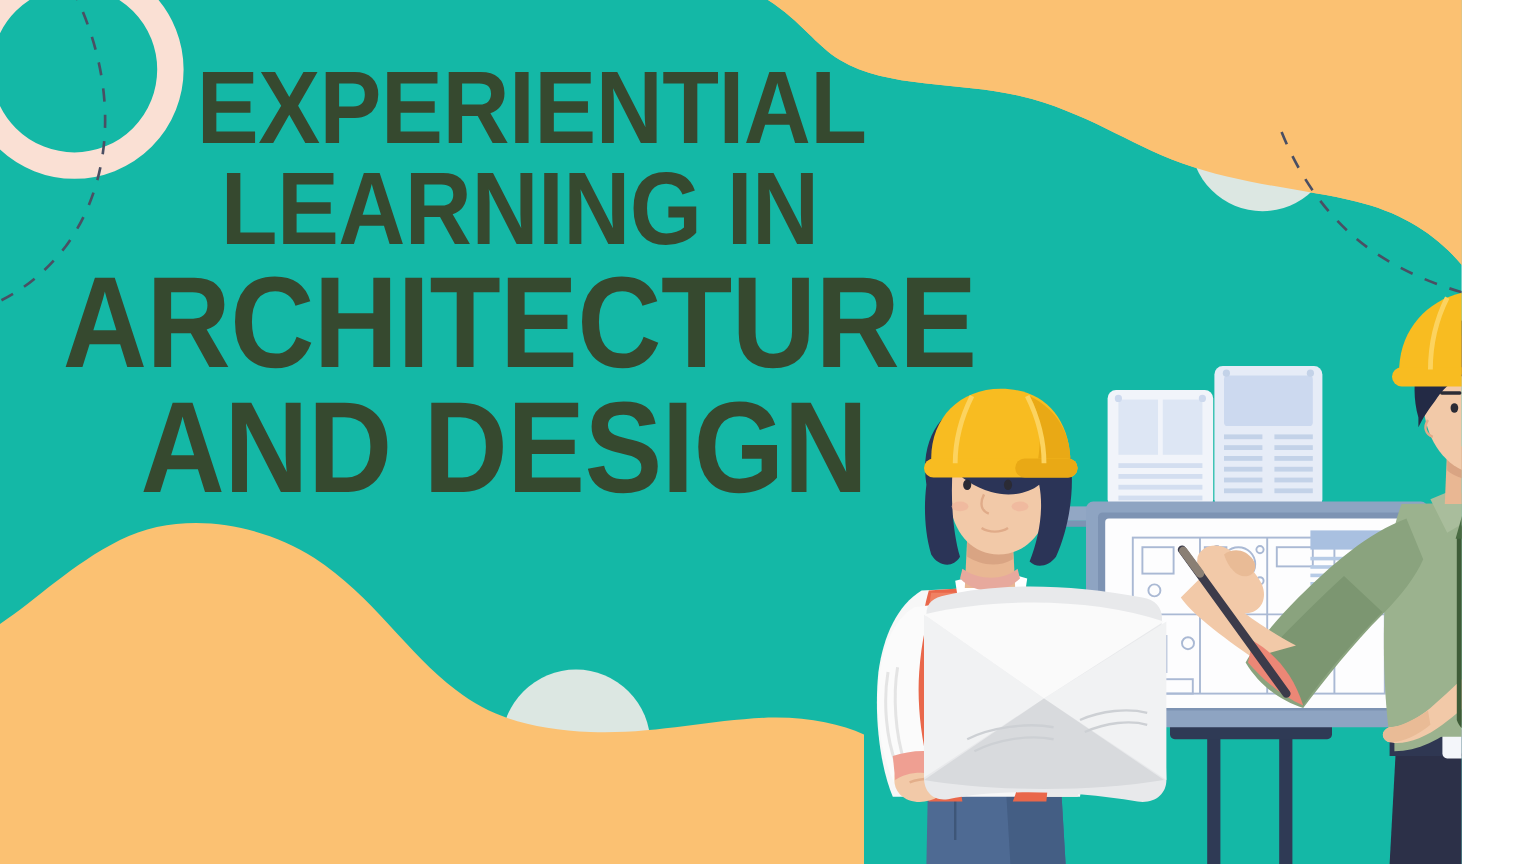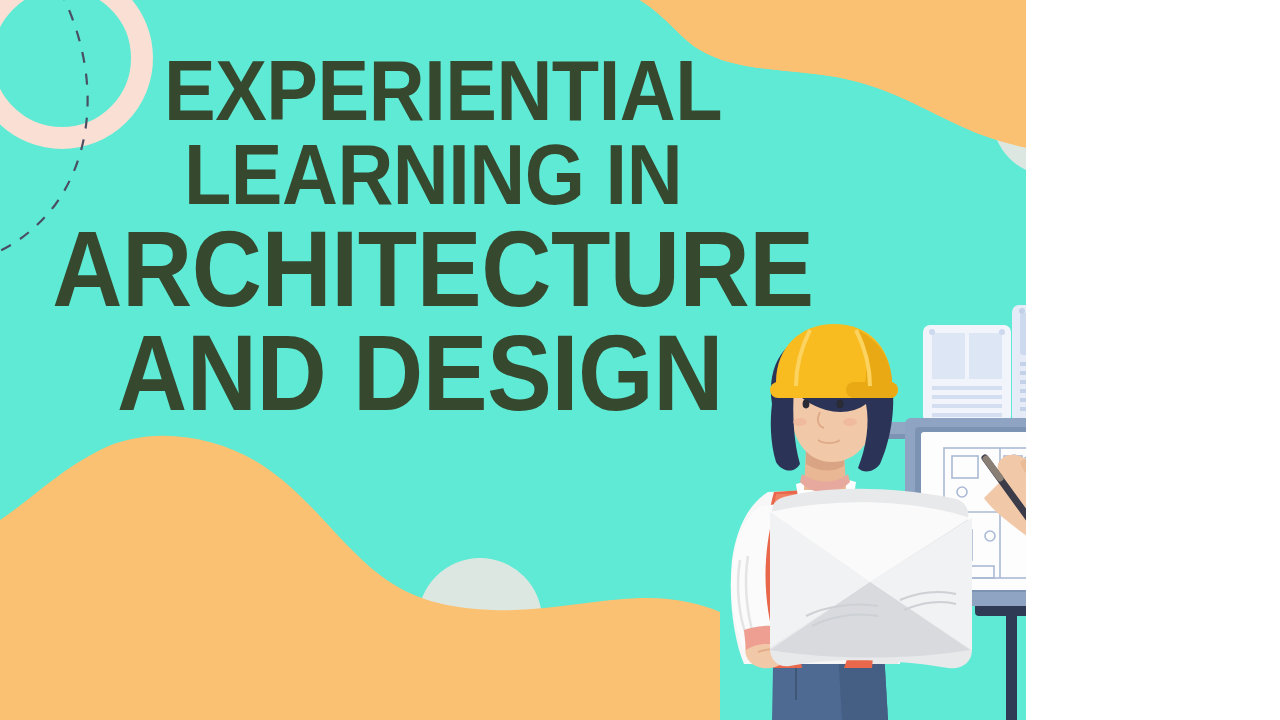--- a/index.html
+++ b/index.html
@@ -4,22 +4,22 @@
 <style>
   html,body{margin:0;padding:0;}
   body{
     width:1280px;height:720px;
     background:#ffffff;
     font-family:"Liberation Sans", sans-serif;
     overflow:hidden;
   }
   #slide{
     position:relative;
-    width:1026px;height:720px;
-    background:#5eead4;
+    width:1218px;height:720px;
+    background:#14b8a6;
     overflow:hidden;
   }
   #bg-layer, #art-layer{
     position:absolute;left:0;top:0;width:1280px;height:720px;
   }
   #art-layer{pointer-events:none;}
 
   
   #title-block{
     position:absolute;

